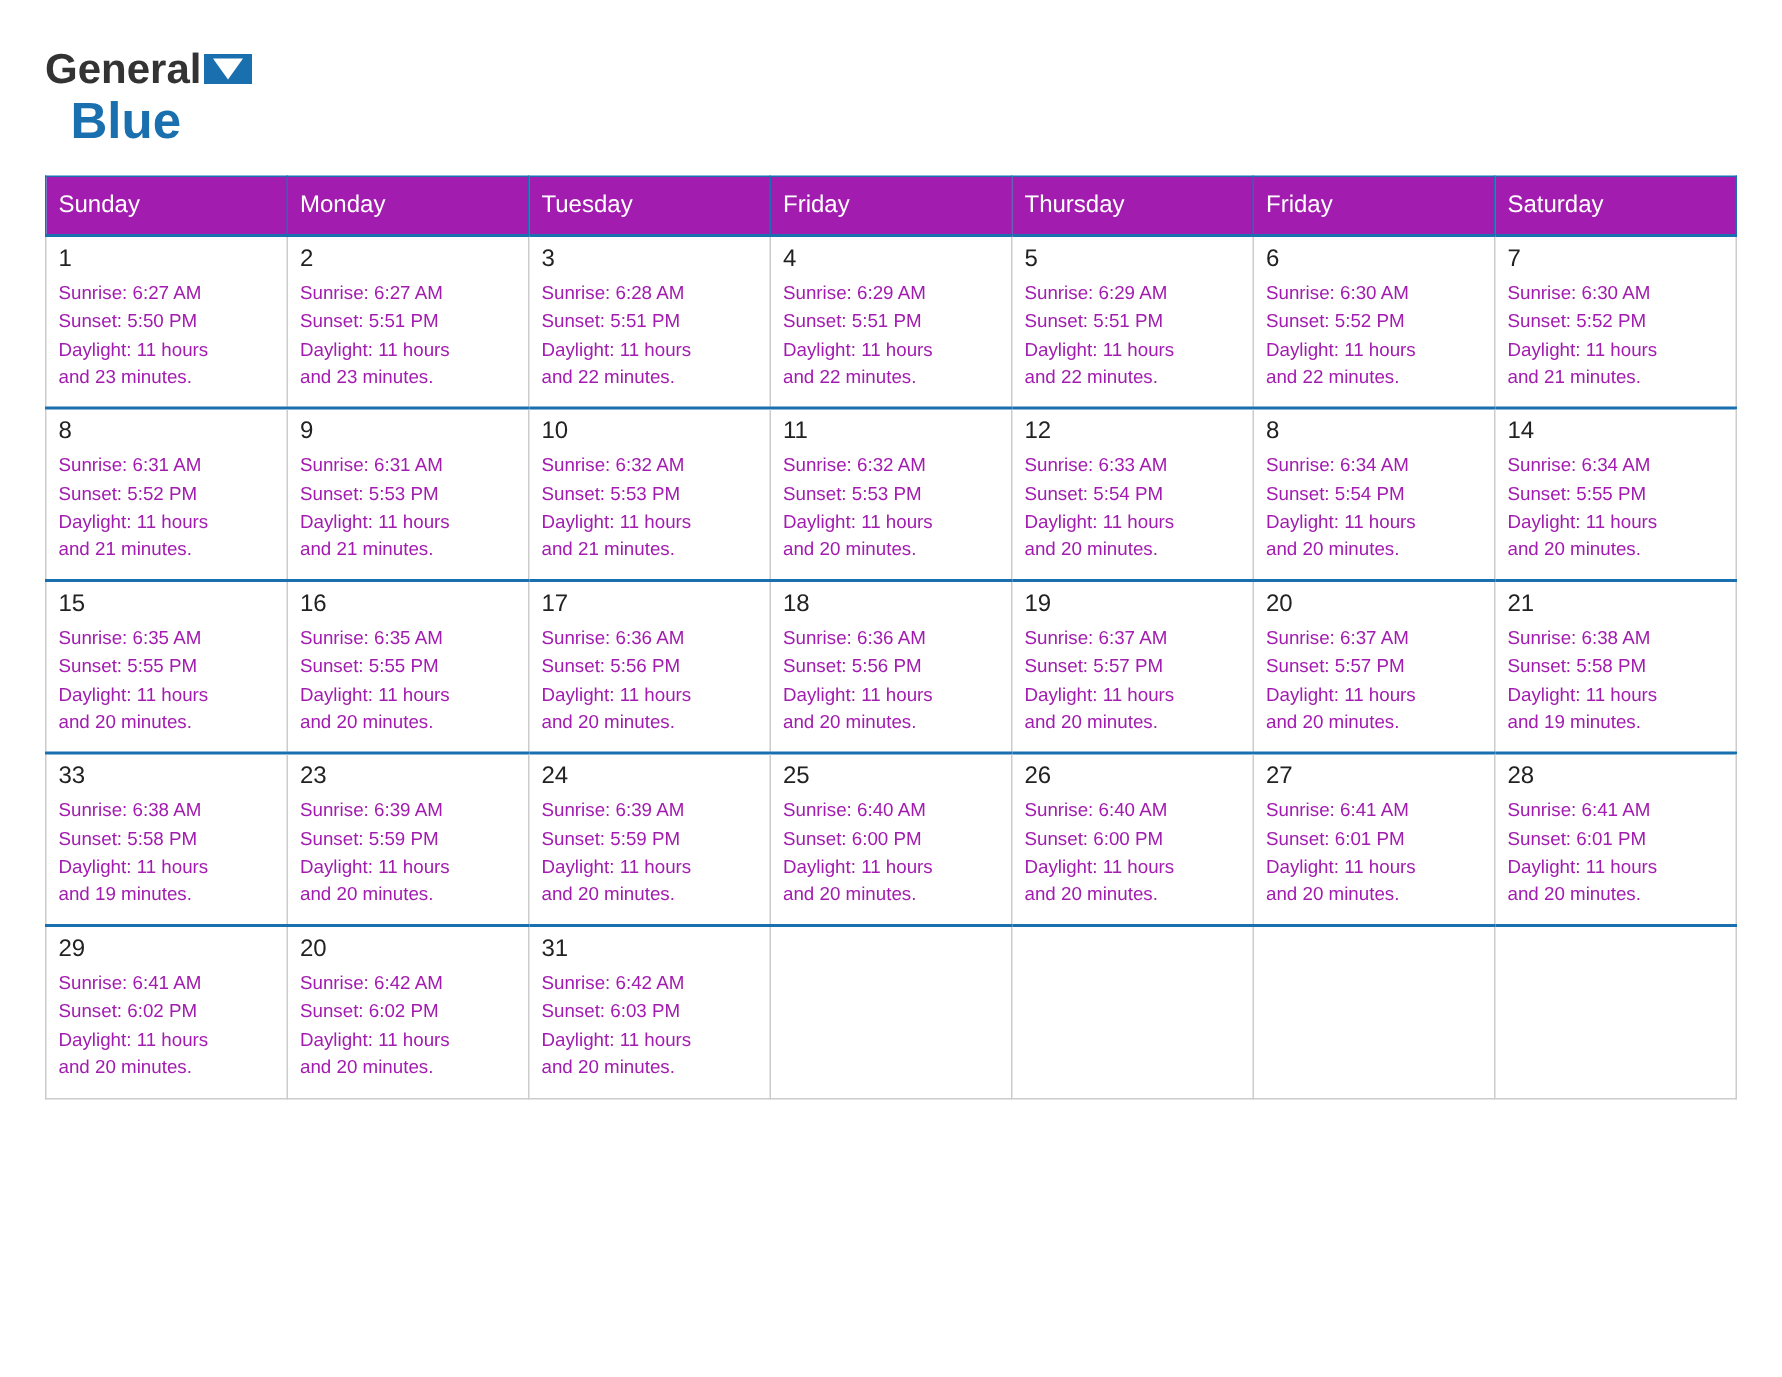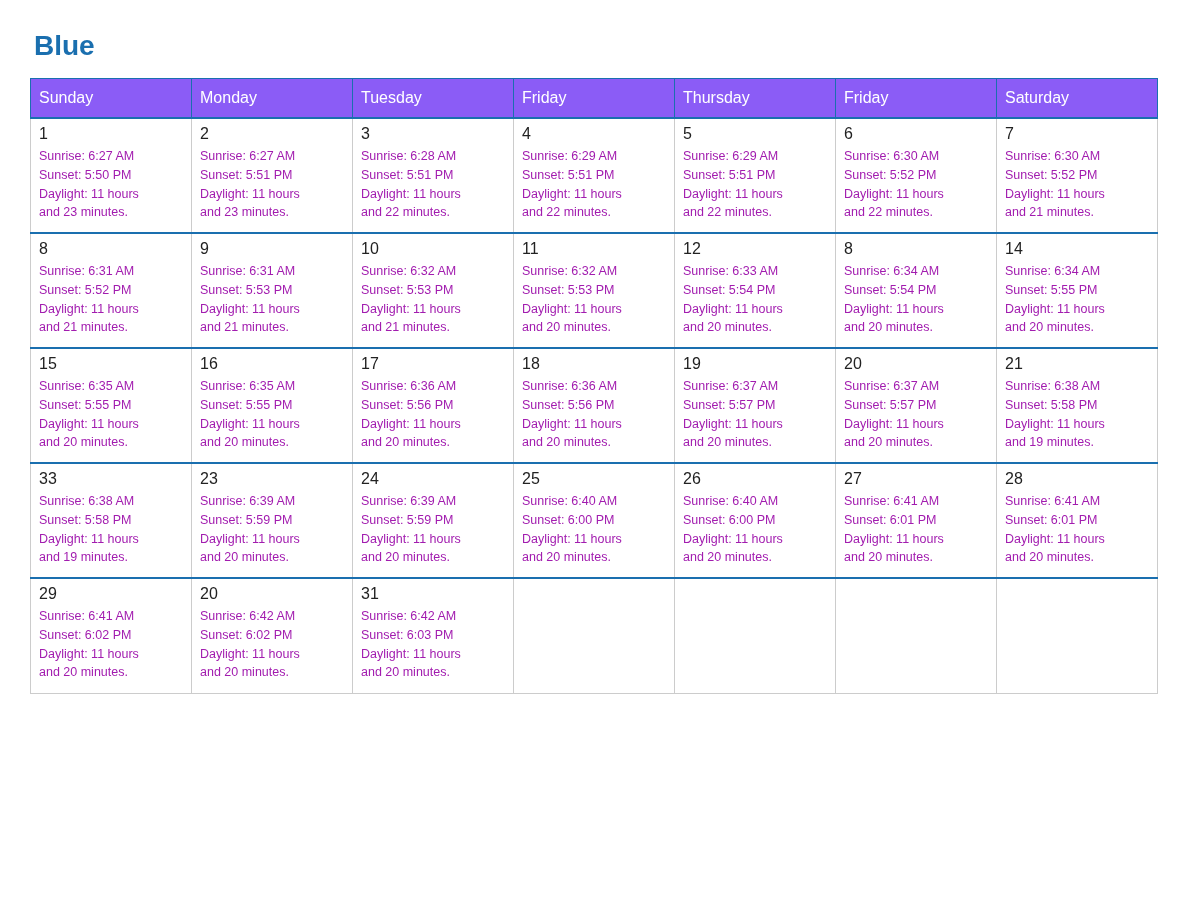--- a/index.html
+++ b/index.html
@@ -57,21 +57,21 @@
       font-size: 24px;
       color: #444;
       margin-top: 4px;
     }
     .calendar {
       width: 100%;
       border-collapse: collapse;
       table-layout: fixed;
     }
     .calendar th {
-      background: #8b5cf6;
+      background: #a21caf;
       color: white;
       padding: 10px 8px;
       text-align: left;
       font-size: 16px;
       font-weight: normal;
       border: 1px solid #1a6faf;
     }
     .calendar td {
       border: 1px solid #ccc;
       vertical-align: top;
@@ -100,20 +100,26 @@
     }
     .calendar thead th {
       border: 1px solid #1a6faf;
     }
   </style>
 </head>
 <body>
 
 <div class="header">
   <div class="logo">
+    <div class="logo-text">
+      <span class="logo-general">General</span>
+      <span class="logo-blue-box">
+          <span style="display: inline-block; width: 0px; height: 0px; border-left: 10px solid transparent; border-right: 10px solid transparent; border-top: 14px solid white;"></span>
+        </span>
+    </div>
     <span class="logo-blue-text">Blue</span>
   </div>
   <div class="title-section">
     <div class="month-title"></div>
     <div class="location-title"></div>
   </div>
 </div>
 
 <table class="calendar">
   <thead>
@@ -286,18 +292,18 @@
   .logo-blue-box {
     background: #1a6faf;
     padding: 3px 6px 3px 6px;
     display: inline-flex;
     align-items: center;
     justify-content: center;
     margin-left: 2px;
   }
   .logo-blue-text {
     color: #1a6faf;
-    font-size: 28px;
+    font-size: 34px;
     font-weight: bold;
-    margin-left: 4px;
+    margin-left: 17px;
     margin-top: 0;
   }
 </style>
 
 </body></html>

